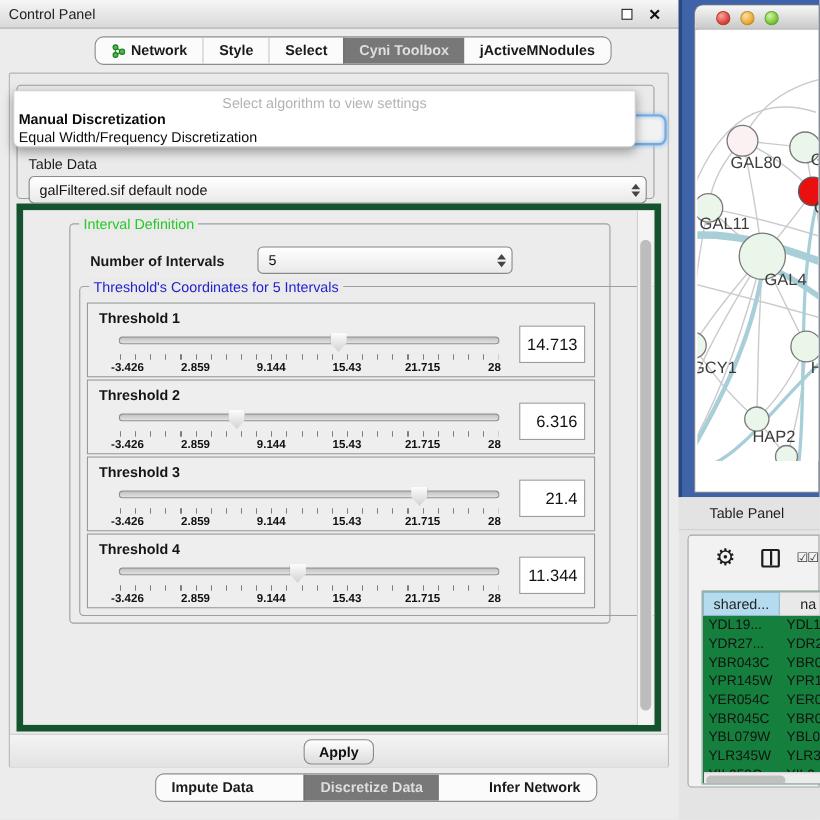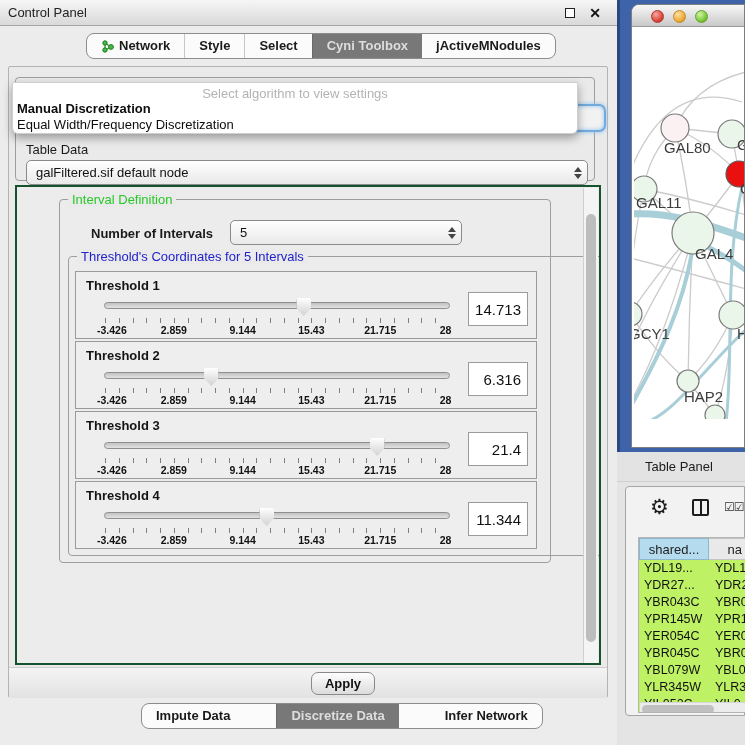--- a/index.html
+++ b/index.html
@@ -46,30 +46,30 @@
   #tabledata-combo { left:10px; top:82px; width:562px; height:25px; }
 
   
   #algo-popup { left:12px; top:82px; width:566px; height:52px; background:#ffffff; z-index:60;
     border:1px solid #cfcfcf; border-radius:0 0 6px 6px; box-shadow:0 4px 10px rgba(0,0,0,0.35); }
   #popup-hint { text-align:center; font-size:13px; color:#b3b3b3; padding-top:3px; }
   .popup-opt { font-size:13px; color:#0d0d0d; padding-left:4px; line-height:16px; }
   .popup-opt.bold { font-weight:bold; }
 
   
-  #scrollpane { left:6px; top:118px; width:586px; height:480px; border:2px solid #14532d;
+  #scrollpane { left:6px; top:118px; width:586px; height:480px; border:6px solid #14532d;
     background:#ececec; overflow:hidden; }
   #vscroll { right:1px; top:1px; width:15px; height:476px; background:#f4f4f4; border-left:1px solid #cfcfcf; }
   #vscroll .thumb { position:absolute; left:2px; top:26px; width:10px; height:428px;
     background:#bdbdbd; border-radius:6px; }
 
   
   #interval-group { left:42px; top:12px; width:492px; height:364px; }
   #interval-title { color:#28c828; }
-  #noi-label { left:31px; top:26px; font-size:13px; font-weight:bold; color:#1a1a1a; }
+  #noi-label { left:18px; top:26px; font-size:13px; font-weight:bold; color:#1a1a1a; }
   #noi-combo { left:170px; top:20px; width:232px; height:25px; }
 
   
   #thr-group { left:8px; top:56px; width:556px; height:300px; }
   #thr-title { color:#2222cc; }
   .thr-panel { position:absolute; left:6px; width:462px; height:68px; border:1px solid #9a9a9a; background:#eeeeee; }
   .thr-label { position:absolute; left:10px; top:6px; font-size:13px; font-weight:bold; color:#141414; }
   .track-zone { position:absolute; left:28px; top:26px; width:346px; height:36px; }
   .track { position:absolute; left:0; top:4px; width:100%; height:7px; border:1px solid #8f8f8f;
     border-radius:4px; background:linear-gradient(#c2c2c2,#e2e2e2); }
@@ -95,21 +95,21 @@
   #attr-list { left:20px; top:32px; width:466px; height:70px; background:#ffffff; border:1px solid #9b9b9b; overflow:hidden; }
   .list-item { font-size:13px; color:#111; padding-left:8px; line-height:17px; white-space:nowrap; }
   #attr-vscroll { position:absolute; right:1px; top:1px; width:12px; height:66px; background:#f1f1f1; }
   #attr-vscroll .thumb { position:absolute; left:2px; top:2px; width:8px; height:22px; background:#bdbdbd; border-radius:4px; }
 
   
   #apply-bar { left:0; top:600px; width:598px; height:31px;
     background:linear-gradient(#f4f4f4,#e2e2e2); border-top:1px solid #cdcdcd; }
   #apply-btn { left:267px; top:4px; width:64px; height:23px; border:1px solid #8a8a8a; border-radius:7px;
     background:linear-gradient(#fefefe,#dcdcdc); font-size:13px; font-weight:bold; color:#111;
-    text-align:center; line-height:21px;margin-left:35px; }
+    text-align:center; line-height:21px; }
 
   
   #bottombar { left:141px; top:703px; height:26px; display:flex; border:1px solid #8d8d8d;
     border-radius:8px; background:#fbfbfb; overflow:hidden;gap:32px; }
 
   
   #blue-frame { left:617px; top:0; width:128px; height:452px; background:#3e63a9; border-left:3px solid #2a4781; }
   #net-window { left:631px; top:4px; width:114px; height:444px; background:#fff;
     border:1px solid #7d7d7d; border-radius:8px 0 0 0; overflow:hidden; }
   #net-titlebar { left:0; top:0; width:114px; height:22px;
@@ -122,21 +122,21 @@
 
   
   #tp-header { left:617px; top:452px; width:128px; height:30px; background:#e3e3e3; border-bottom:1px solid #cfcfcf; }
   #tp-title { left:28px; top:0; line-height:30px; font-size:13px; color:#1c1c1c; }
   #tp-body { left:625px; top:486px; width:120px; height:230px; background:#f2f2f2;
     border:1px solid #a5a5a5; border-radius:4px 0 0 4px; }
   #gear-ic { left:24px; top:8px; font-size:21px; color:#1c1c1c; }
   #split-ic { left:66px; top:12px; width:17px; height:17px; border:2px solid #1c1c1c; border-radius:2px; }
   #split-ic::after { content:""; position:absolute; left:5.5px; top:0; width:2px; height:13px; background:#1c1c1c; }
   #check-ics { left:98px; top:13px; font-size:12px; color:#333; letter-spacing:-1px; }
-  #grid { left:12px; top:50px; width:108px; height:176px; background:#bef264; border:1px solid #b5b5b5; border-right:none; overflow:hidden; }
+  #grid { left:12px; top:50px; width:108px; height:176px; background:#15803d; border:1px solid #b5b5b5; border-right:none; overflow:hidden; }
   #grid-head { display:flex; height:22px; }
   .hcell { font-size:13px; color:#222; line-height:22px; text-align:center; overflow:hidden; white-space:nowrap; }
   #hc1 { width:70px; background:#b5dcee; border:1px solid #8fb7cb; }
   #hc2 { flex:1; background:#e9e9e9; border:1px solid #c4c4c4; border-left:none; padding-right:3px; text-align:right; }
   .trow { display:flex; height:17px; }
   .tcell { font-size:12.5px; color:#111; line-height:17px; white-space:nowrap; overflow:hidden; }
   .tc1 { width:70px; padding-left:5px; }
   .tc2 { flex:1; padding-left:6px; }
   #hscroll { position:absolute; left:1px; top:164px; width:106px; height:12px; background:#ececec; border-top:1px solid #d5d5d5; }
   #hscroll .thumb { position:absolute; left:2px; top:1.5px; width:72px; height:9px; background:#c0c0c0; border-radius:5px; }

